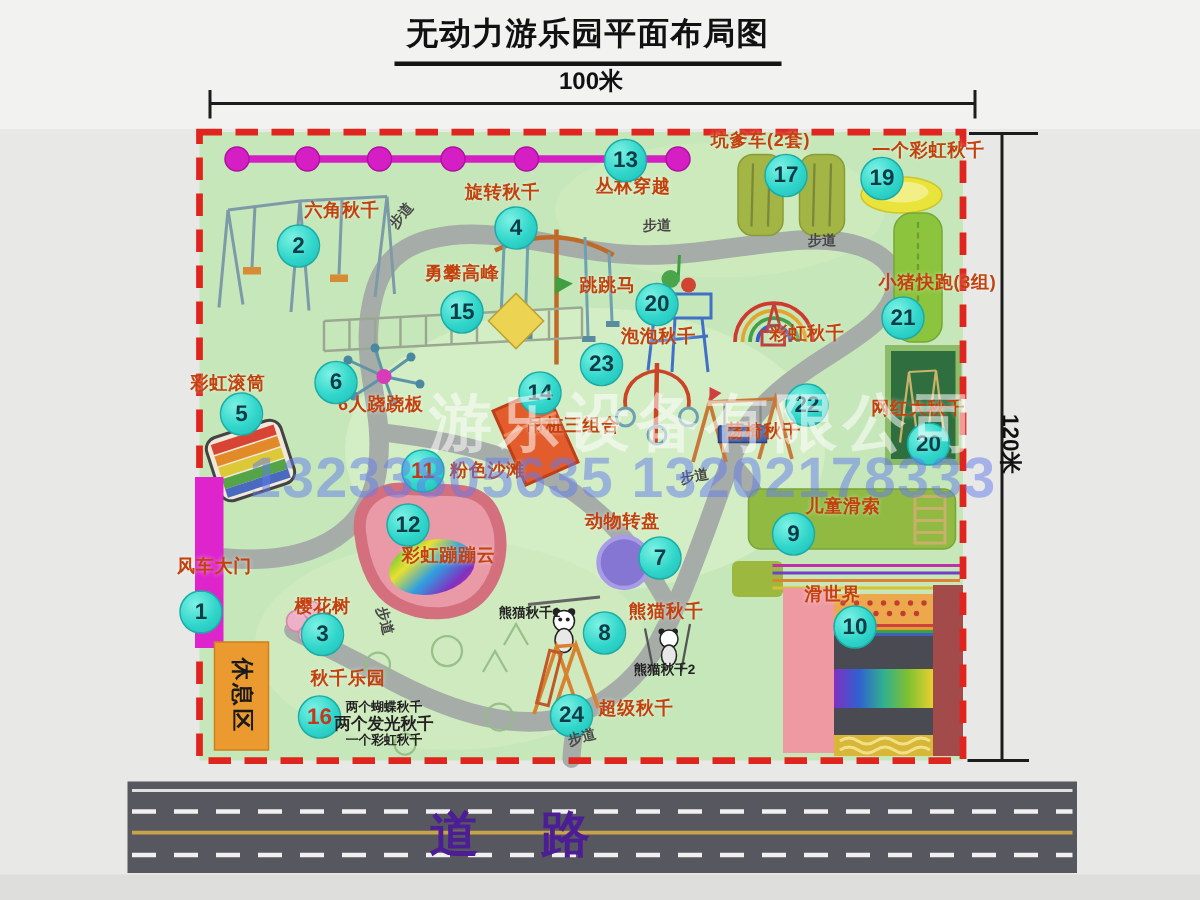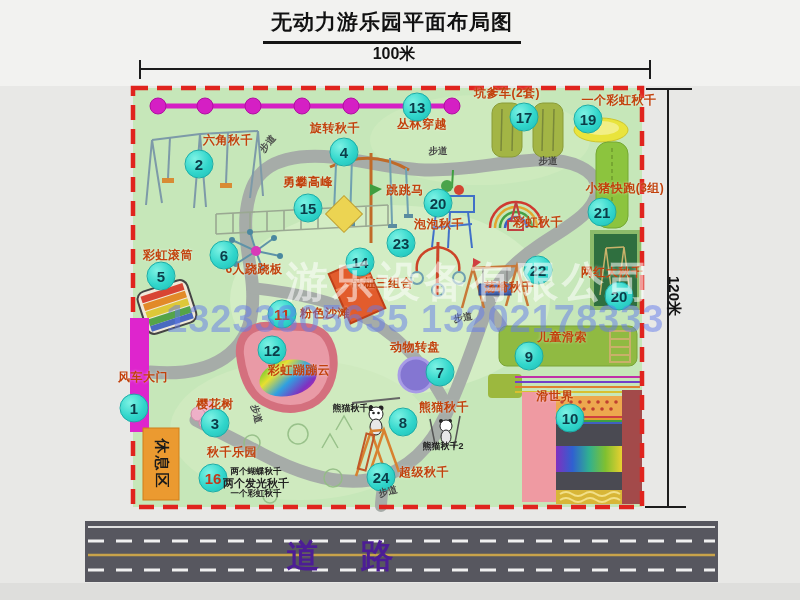--- a/index.html
+++ b/index.html
@@ -348,21 +348,21 @@
 
   <div id="ann">
       <div class="mlabel" style="left: 143px; top: 371px;">风车大门</div>
       <div class="badge" style="left: 134px; top: 408px;">1</div>
       <div class="mlabel" style="left: 228px; top: 134px;">六角秋千</div>
       <div class="badge" style="left: 199px; top: 164px;">2</div>
       <div class="mlabel" style="left: 215px; top: 398px;">樱花树</div>
       <div class="badge" style="left: 215px; top: 423px;">3</div>
       <div class="mlabel" style="left: 335px; top: 122px;">旋转秋千</div>
       <div class="badge" style="left: 344px; top: 152px;">4</div>
-      <div class="mlabel" style="left: 168px; top: 249px;">彩虹滚筒</div>
+      <div class="mlabel" style="left: 152px; top: 249px;">彩虹滚筒</div>
       <div class="badge" style="left: 161px; top: 276px;">5</div>
       <div class="mlabel" style="left: 254px; top: 263px;">6人跷跷板</div>
       <div class="badge" style="left: 224px; top: 255px;">6</div>
       <div class="mlabel" style="left: 415px; top: 341px;">动物转盘</div>
       <div class="badge" style="left: 440px; top: 372px;">7</div>
       <div class="mlabel" style="left: 444px; top: 401px;">熊猫秋千</div>
       <div class="badge" style="left: 403px; top: 422px;">8</div>
       <div class="mlabel" style="left: 562px; top: 331px;">儿童滑索</div>
       <div class="badge" style="left: 529px; top: 356px;">9</div>
       <div class="mlabel" style="left: 555px; top: 390px;">滑世界</div>

